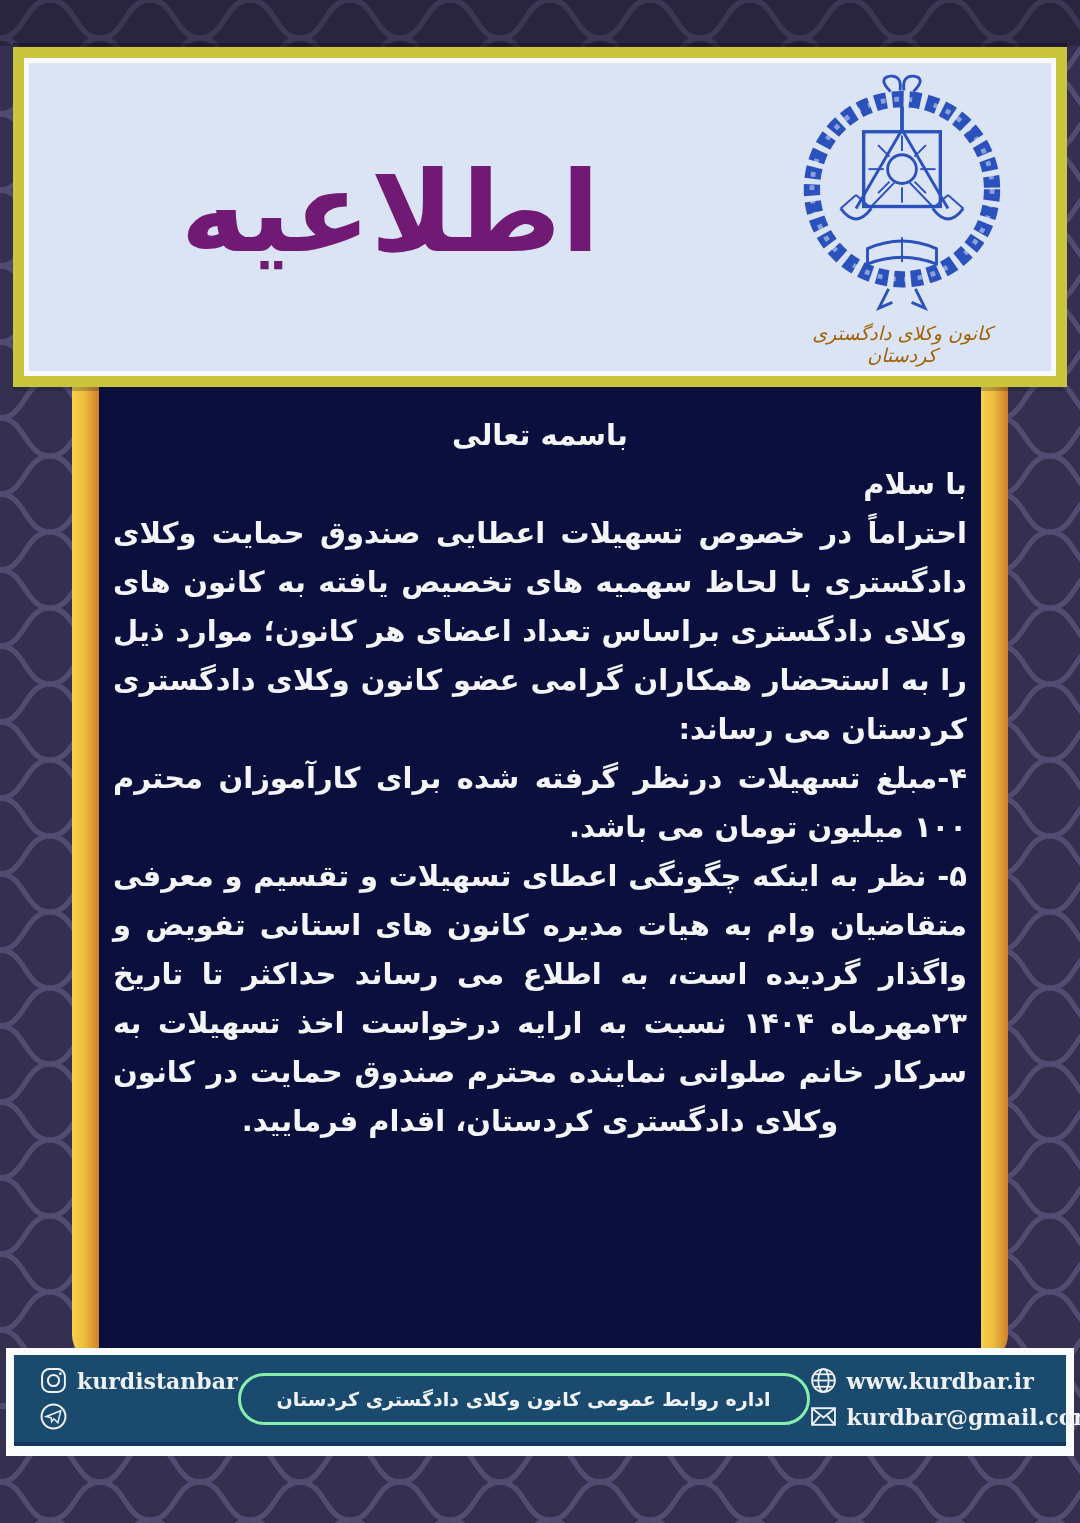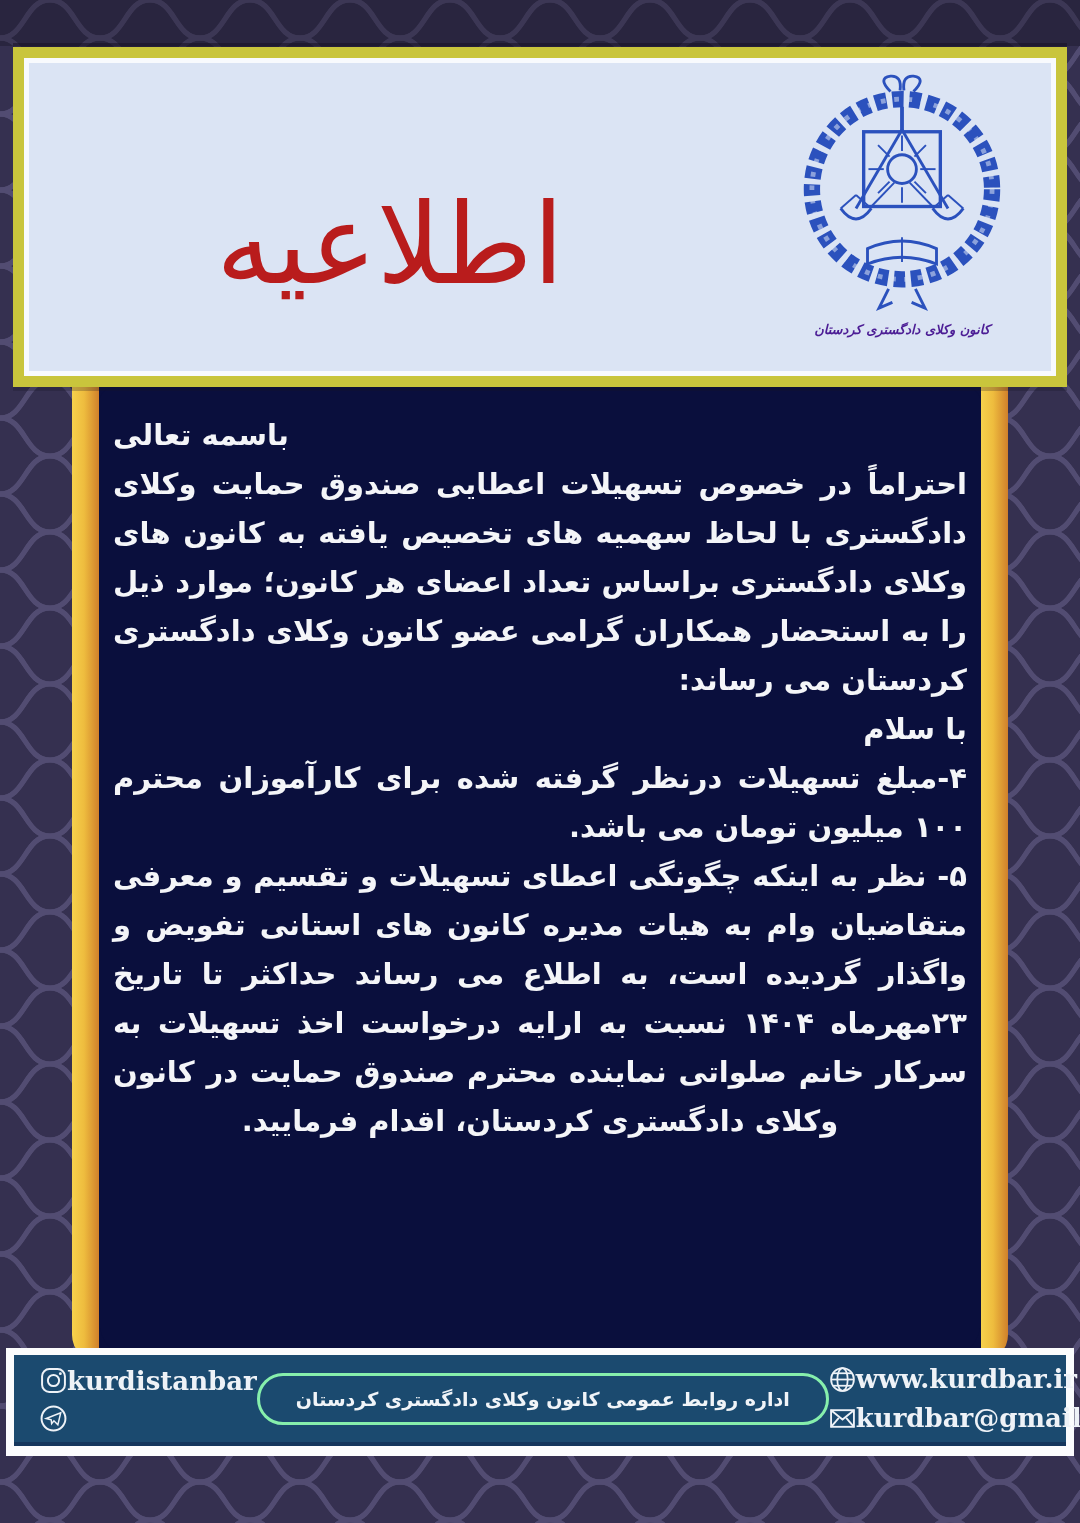--- a/index.html
+++ b/index.html
@@ -7,54 +7,54 @@
         font-family:"DejaVu Sans",sans-serif;}
   svg.bg{position:absolute;inset:0;z-index:0;}
 
   
   .header-box{position:absolute;left:13px;right:13px;top:47px;height:340px;
     background:#c9c53c;padding:11px;box-sizing:border-box;z-index:2;
     box-shadow:0 -4px 0 rgba(24,18,36,.55), 0 4px 0 rgba(24,18,36,.25);}
   .header-inner{position:relative;width:100%;height:100%;background:#dbe4f4;
     box-shadow:inset 0 0 0 5px rgba(255,255,255,.8);}
   .poster-title{position:absolute;left:0;right:300px;top:50%;transform:translateY(-54%);
-    text-align:center;font-size:112px;font-weight:normal;color:#b91c1c;letter-spacing:2px;margin-top:32px;}
+    text-align:center;font-size:112px;font-weight:bold;color:#701a75;letter-spacing:2px;}
   .logo{position:absolute;right:28px;top:16px;width:252px;text-align:center;}
-  .logo-caption{margin-top:2px;color:#4c1d95;font-size:13px;font-weight:bold;
+  .logo-caption{margin-top:2px;color:#a16207;font-size:19px;font-weight:normal;
     font-family:"DejaVu Serif",serif;font-style:italic;direction:rtl;}
 
   
   .body-frame{position:absolute;left:72px;right:72px;top:387px;height:975px;
     background:linear-gradient(90deg,#f4cd45 0%,#e5a737 6%,#d0802b 2.6%,
                #f2c840 2.7%,#d0802b 97.3%,#f4cd45 97.4%,#d0802b 100%);
     background:linear-gradient(90deg,#f4cd45,#d0802b 2.6%,#0a0f3d 2.7%) no-repeat;
     padding:0 27px;box-sizing:border-box;border-radius:0 0 52px 52px;z-index:1;}
   
   .gold{position:absolute;top:0;bottom:0;width:27px;
     background:linear-gradient(90deg,#f6d14c 0%,#eebc3e 45%,#d0802b 100%);}
   .gold.left{left:0;border-radius:0 0 0 52px;}
   .gold.right{right:0;border-radius:0 0 52px 0;}
   .navy{position:relative;width:100%;height:100%;background:#0a0f3d;
     border-radius:16px 16px 42px 42px;box-sizing:border-box;
     padding:24px 14px 0 14px;z-index:2;}
   .navy p{margin:0;direction:rtl;color:#f4f5f8;font-weight:bold;
     font-size:29px;line-height:49px;text-align:justify;}
-  p.bismillah{text-align:left;}
+  p.bismillah{text-align:center;}
   p.center-last{text-align-last:center;}
 
   
   .footer-white{position:absolute;left:6px;right:6px;top:1348px;height:108px;
     background:#fbfcfd;z-index:3;}
   .footer-bar{position:absolute;left:8px;right:8px;top:7px;bottom:10px;
     background:#1b4a6f;border-bottom:4px solid #14365c;
     display:flex;align-items:center;justify-content:space-between;
     padding:0 26px;box-sizing:border-box;color:#eef2f7;}
   .contact-col{display:flex;flex-direction:column;gap:9px;}
-  .contact-row{display:flex;align-items:center;
-    font-family:"DejaVu Serif",serif;font-weight:bold;font-size:26px;}
+  .contact-row{display:flex;align-items:center;gap:10px;
+    font-family:"DejaVu Serif",serif;font-weight:bold;font-size:22px;}
   .contact-row svg{flex:0 0 auto;}
   .pr-pill{border:3px solid #86efac;border-radius:36px;padding:12px 36px;
     font-size:19px;font-weight:bold;direction:rtl;white-space:nowrap;color:#f0f4f8;}
 </style>
 </head>
 <body>
 
 <div class="page">
 
   <svg class="bg" width="1080" height="1523">
@@ -123,22 +123,22 @@
         <div class="logo-caption">کانون وکلای دادگستری کردستان</div>
       </div>
     </div>
   </div>
 
   <div class="body-frame">
     <div class="gold left"></div>
     <div class="gold right"></div>
     <div class="navy">
       <p class="bismillah">باسمه تعالی</p>
+      <p>با سلام</p>
       <p>احتراماً در خصوص تسهیلات اعطایی صندوق حمایت وکلای دادگستری با لحاظ سهمیه های تخصیص یافته به کانون های وکلای دادگستری براساس تعداد اعضای هر کانون؛ موارد ذیل را به استحضار همکاران گرامی عضو کانون وکلای دادگستری کردستان می رساند:</p>
-      <p>با سلام</p>
       <p>۴-مبلغ تسهیلات درنظر گرفته شده برای کارآموزان محترم ۱۰۰ میلیون تومان می باشد.</p>
       <p class="center-last">۵- نظر به اینکه چگونگی اعطای تسهیلات و تقسیم و معرفی متقاضیان وام به هیات مدیره کانون های استانی تفویض و واگذار گردیده است، به اطلاع می رساند حداکثر تا تاریخ ۲۳مهرماه ۱۴۰۴ نسبت به ارایه درخواست اخذ تسهیلات به سرکار خانم صلواتی نماینده محترم  صندوق حمایت در کانون وکلای دادگستری کردستان، اقدام فرمایید.</p>
     </div>
   </div>
 
   <div class="footer-white">
     <div class="footer-bar">
 
       <div class="contact-col">
         <div class="contact-row">

